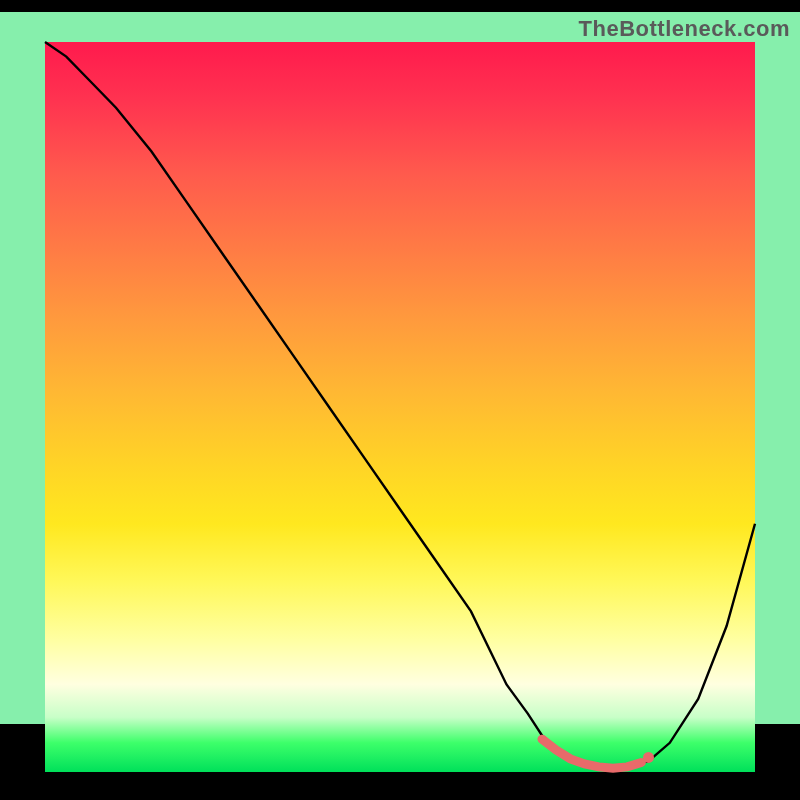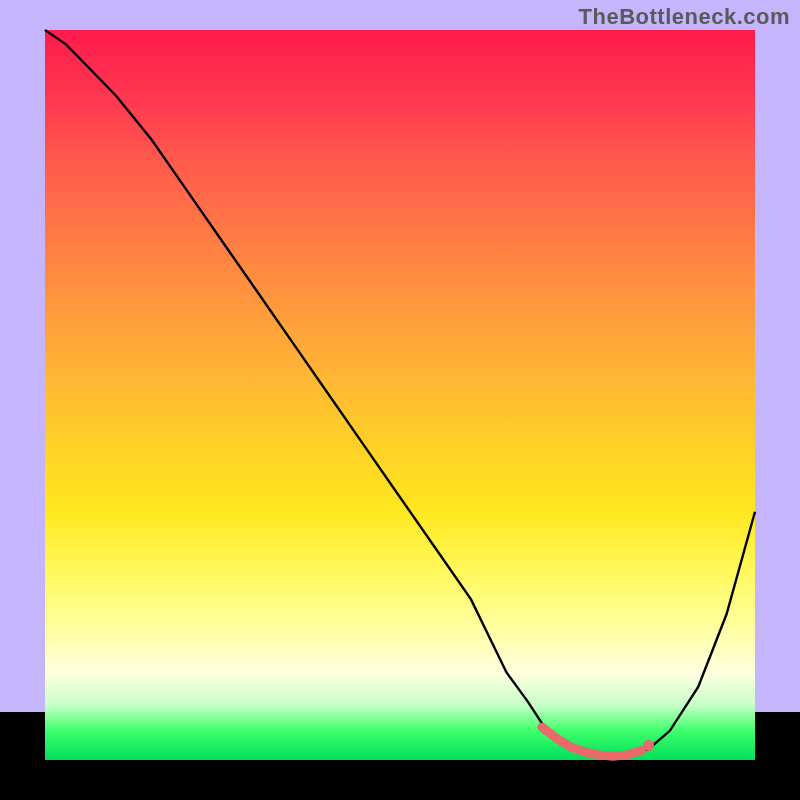--- a/index.html
+++ b/index.html
@@ -1,21 +1,22 @@
 <!DOCTYPE html>
 <html><head>
 <meta charset="utf-8">
 <style>
   * { margin: 0; padding: 0; box-sizing: border-box; }
   html, body { width: 800px; height: 800px; overflow: hidden; background: #000; }
   .container {
     position: relative;
     width: 800px;
     height: 712px;
-    background: #c4b5fd;
+    background: #86efac;
+    margin-top: 12px;
   }
   .watermark {
     position: absolute;
     top: 4px;
     right: 10px;
     font-family: Arial, Helvetica, sans-serif;
     font-size: 22px;
     font-weight: bold;
     color: #5a5a5a;
     letter-spacing: 0.5px;

